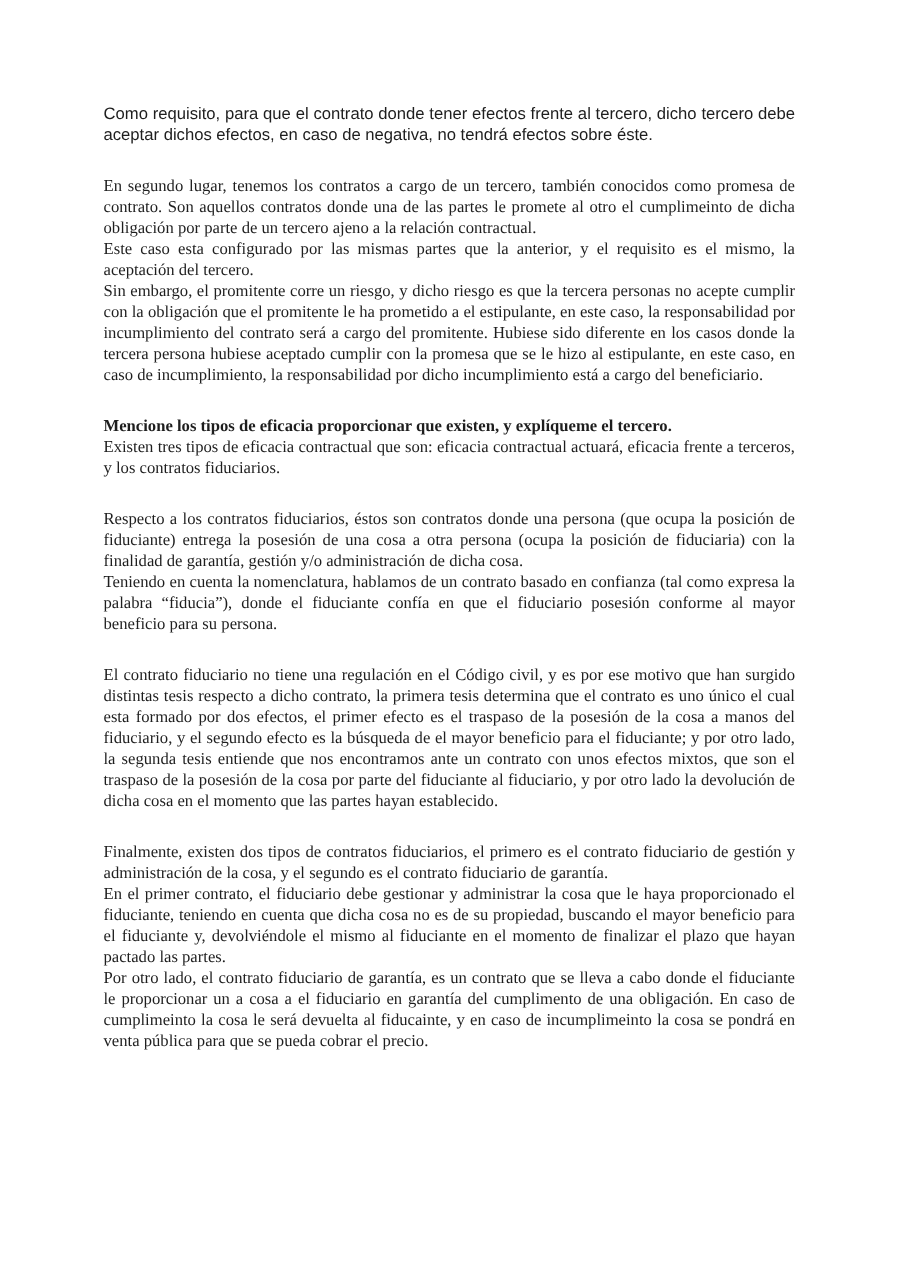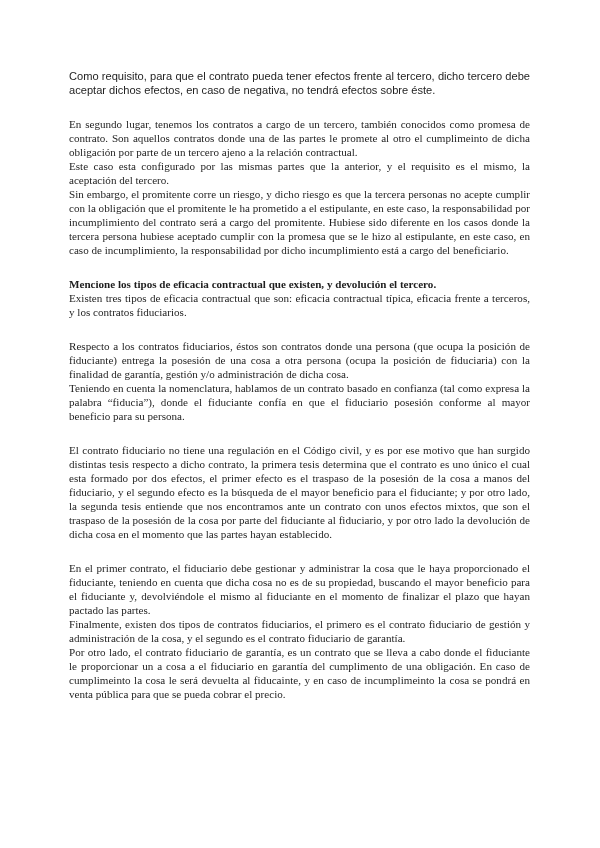--- a/index.html
+++ b/index.html
@@ -35,37 +35,37 @@
   .block p.bold {
     font-weight: bold;
   }
 </style>
 </head>
 <body>
 
 <div class="page">
   <div class="doc" id="document-body" style="color: rgb(30, 30, 30);">
       <div class="block">
-        <p class="">Como requisito, para que el contrato pueda tener efectos frente al tercero, dicho tercero debe aceptar dichos efectos, en caso de negativa, no tendrá efectos sobre éste.</p>
+        <p class="">Como requisito, para que el contrato donde tener efectos frente al tercero, dicho tercero debe aceptar dichos efectos, en caso de negativa, no tendrá efectos sobre éste.</p>
       </div>
       <div class="block">
         <p class="">En segundo lugar, tenemos los contratos a cargo de un tercero, también conocidos como promesa de contrato. Son aquellos contratos donde una de las partes le promete al otro el cumplimeinto de dicha obligación por parte de un tercero ajeno a la relación contractual.</p>
         <p class="">Este caso esta configurado por las mismas partes que la anterior, y el requisito es el mismo, la aceptación del tercero.</p>
         <p class="">Sin embargo, el promitente corre un riesgo, y dicho riesgo es que la tercera personas no acepte cumplir con la obligación que el promitente le ha prometido a el estipulante, en este caso, la responsabilidad por incumplimiento del contrato será a cargo del promitente. Hubiese sido diferente en los casos donde la tercera persona hubiese aceptado cumplir con la promesa que se le hizo al estipulante, en este caso, en caso de incumplimiento, la responsabilidad por dicho incumplimiento está a cargo del beneficiario.</p>
       </div>
       <div class="block">
-        <p class="bold">Mencione los tipos de eficacia contractual que existen, y devolución el tercero.</p>
-        <p class="">Existen tres tipos de eficacia contractual que son: eficacia contractual típica, eficacia frente a terceros, y los contratos fiduciarios.</p>
+        <p class="bold">Mencione los tipos de eficacia proporcionar que existen, y explíqueme el tercero.</p>
+        <p class="">Existen tres tipos de eficacia contractual que son: eficacia contractual actuará, eficacia frente a terceros, y los contratos fiduciarios.</p>
       </div>
       <div class="block">
         <p class="">Respecto a los contratos fiduciarios, éstos son contratos donde una persona (que ocupa la posición de fiduciante) entrega la posesión de una cosa a otra persona (ocupa la posición de fiduciaria) con la finalidad de garantía, gestión y/o administración de dicha cosa.</p>
         <p class="">Teniendo en cuenta la nomenclatura, hablamos de un contrato basado en confianza (tal como expresa la palabra “fiducia”), donde el fiduciante confía en que el fiduciario posesión conforme al mayor beneficio para su persona.</p>
       </div>
       <div class="block">
         <p class="">El contrato fiduciario no tiene una regulación en el Código civil, y es por ese motivo que han surgido distintas tesis respecto a dicho contrato, la primera tesis determina que el contrato es uno único el cual esta formado por dos efectos, el primer efecto es el traspaso de la posesión de la cosa a manos del fiduciario, y el segundo efecto es la búsqueda de el mayor beneficio para el fiduciante; y por otro lado, la segunda tesis entiende que nos encontramos ante un contrato con unos efectos mixtos, que son el traspaso de la posesión de la cosa por parte del fiduciante al fiduciario, y por otro lado la devolución de dicha cosa en el momento que las partes hayan establecido.</p>
       </div>
       <div class="block">
+        <p class="">Finalmente, existen dos tipos de contratos fiduciarios, el primero es el contrato fiduciario de gestión y administración de la cosa, y el segundo es el contrato fiduciario de garantía.</p>
         <p class="">En el primer contrato, el fiduciario debe gestionar y administrar la cosa que le haya proporcionado el fiduciante, teniendo en cuenta que dicha cosa no es de su propiedad, buscando el mayor beneficio para el fiduciante y, devolviéndole el mismo al fiduciante en el momento de finalizar el plazo que hayan pactado las partes.</p>
-        <p class="">Finalmente, existen dos tipos de contratos fiduciarios, el primero es el contrato fiduciario de gestión y administración de la cosa, y el segundo es el contrato fiduciario de garantía.</p>
         <p class="">Por otro lado, el contrato fiduciario de garantía, es un contrato que se lleva a cabo donde el fiduciante le proporcionar un a cosa a el fiduciario en garantía del cumplimento de una obligación. En caso de cumplimeinto la cosa le será devuelta al fiducainte, y en caso de incumplimeinto la cosa se pondrá en venta pública para que se pueda cobrar el precio.</p>
       </div>
     </div>
 </div>
 
 </body></html>

